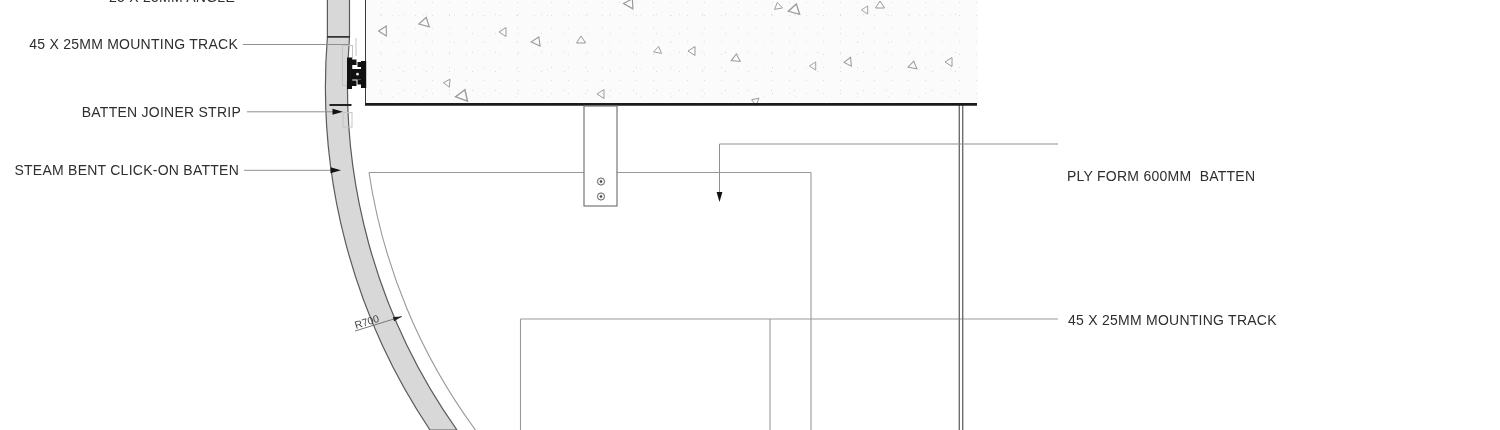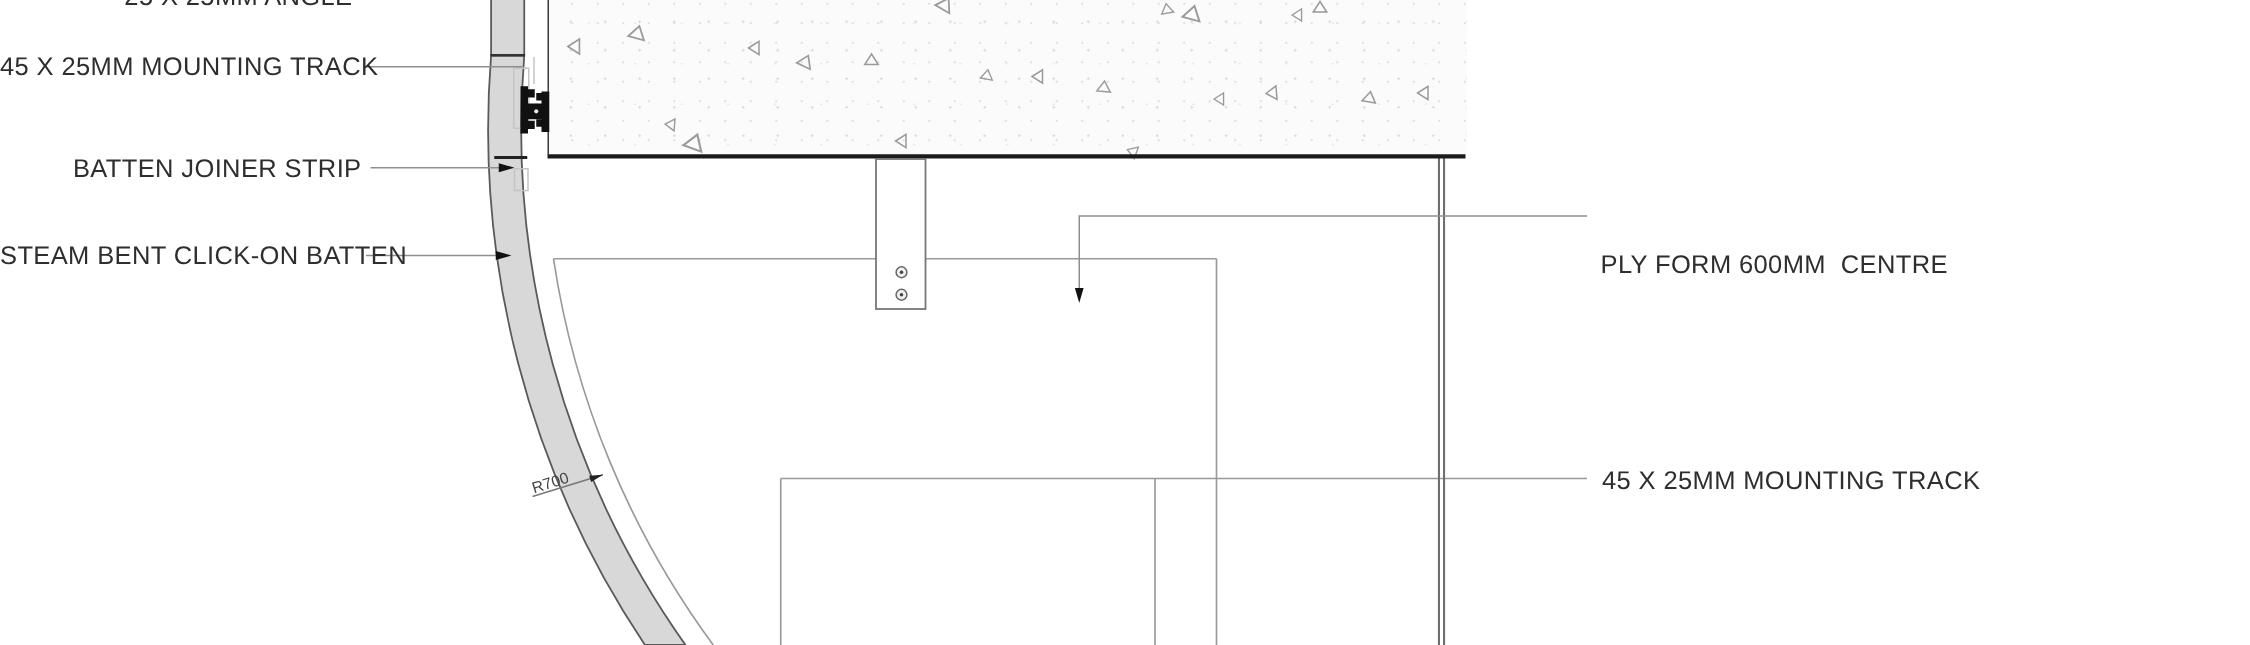--- a/index.html
+++ b/index.html
@@ -5,21 +5,21 @@
   html,body{margin:0;padding:0;background:#fff;}
   #canvas{
     position:relative;
     width:1500px;height:430px;
     overflow:hidden;
     background:#fff;
     font-family:"Liberation Sans", sans-serif;
   }
   .lbl{
     position:absolute;
-    font-size:17px;
+    font-size:14px;
     letter-spacing:.25px;
     color:#2e2e2e;
     white-space:pre;
     line-height:15.5px;
   }
   .lbl.right-align{ text-align:right; }
   #slab{
     position:absolute;
     left:365px; top:0; width:612px; height:103px;
     border-left:1.5px solid #3a3a3a;
@@ -186,18 +186,18 @@
 
   <div class="lbl right-align" style="left:-5px;top:-10.5px;width:240px;">25 X 25MM ANGLE</div>
 
   <div class="lbl right-align" style="left:0;top:37px;width:238px;">45 X 25MM MOUNTING TRACK</div>
 
   <div class="lbl right-align" style="left:0;top:104.5px;width:241px;">BATTEN JOINER STRIP</div>
 
   <div class="lbl right-align" style="left:0;top:163px;width:239px;">STEAM BENT CLICK-ON BATTEN</div>
 
   <div class="lbl" style="left:1067px;top:137.5px;">
-    <div>PLY FORM 600MM  CENTRE</div>
+    <div>PLY FORM 600MM  BATTEN</div>
   </div>
 
   <div class="lbl" style="left:1068px;top:312.5px;">45 X 25MM MOUNTING TRACK</div>
 
 </div>
 
 </body></html>

